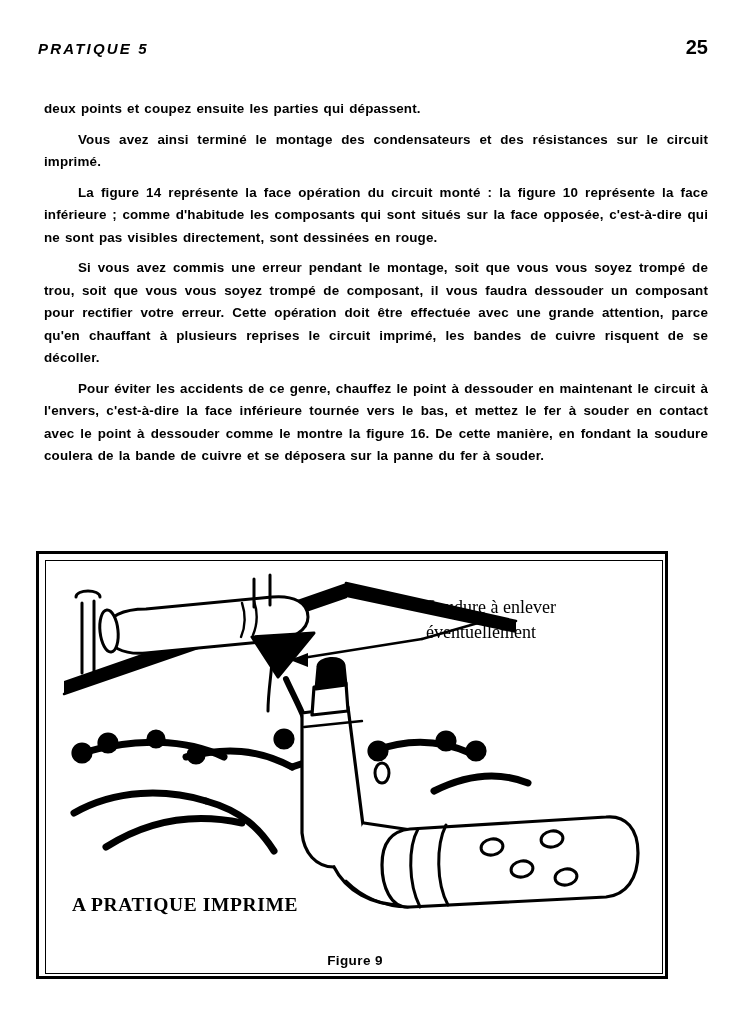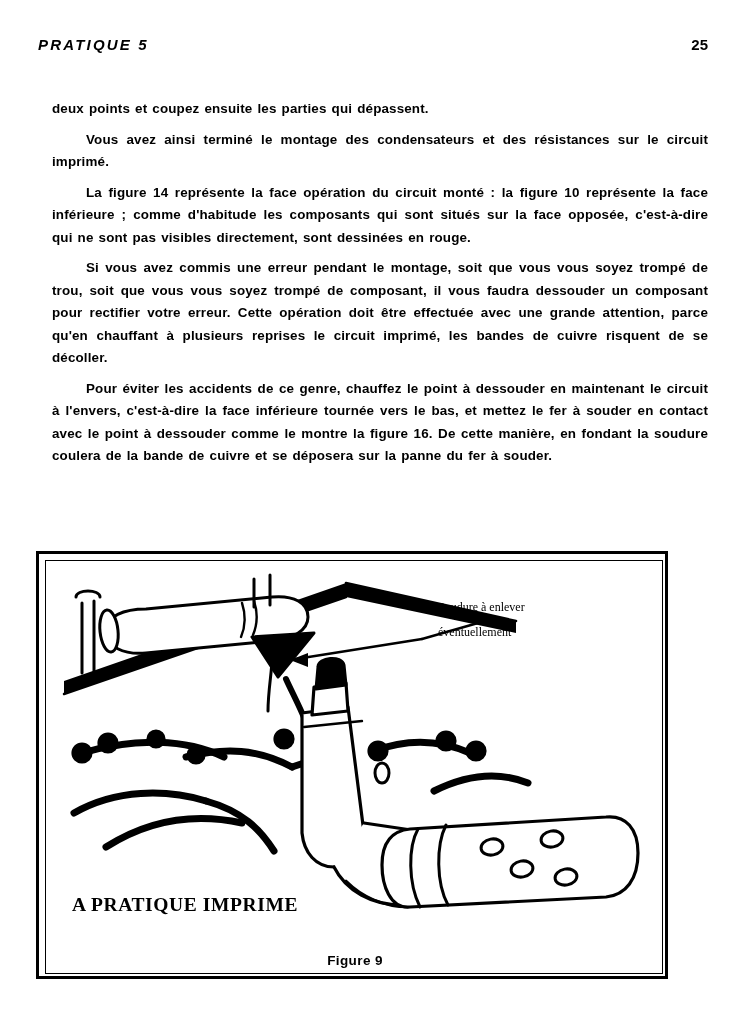--- a/index.html
+++ b/index.html
@@ -34,36 +34,36 @@
   .header-title {
     font-family: "Liberation Sans", sans-serif;
     font-style: italic;
     font-weight: bold;
     font-size: 15px;
     letter-spacing: 2.2px;
   }
   .header-page {
     font-family: "Liberation Sans", sans-serif;
     font-weight: bold;
-    font-size: 15px;
+    font-size: 20px;
   }
   
   .body-text {
     position: absolute;
     left: 36px;
     top: 98px;
     width: 672px;
   }
   .para {
     font-family: "Liberation Sans", sans-serif;
     font-size: 13.4px;
     font-weight: bold;
     line-height: 22.5px;
     text-align: justify;
-    margin: 0 0 8px 16px;
+    margin: 0 0 8px 8px;
     letter-spacing: 0.15px;
     word-spacing: 1.2px;
   }
   .para.indent { text-indent: 34px; }
   .para.noindent { text-indent: 0; }
   .ital { }
   
   .figure-box {
     position: absolute;
     left: 36px;
@@ -82,25 +82,24 @@
     border: 1px solid #000;
     box-sizing: border-box;
     overflow: hidden;
   }
   .fig-svg { position: absolute; left: 0; top: 0; }
   .callout {
     position: absolute;
     left: 380px;
     top: 34px;
     font-family: "Liberation Serif", serif;
-    font-size: 12px;
+    font-size: 18px;
     line-height: 25px;
     color: #000;
     white-space: nowrap;
-    margin-left: 12px;
   }
   .fig-caption {
     position: absolute;
     left: 26px;
     top: 330px;
     width: 570px;
     font-family: "Liberation Serif", serif;
     font-weight: bold;
     font-size: 19.5px;
     line-height: 28px;

